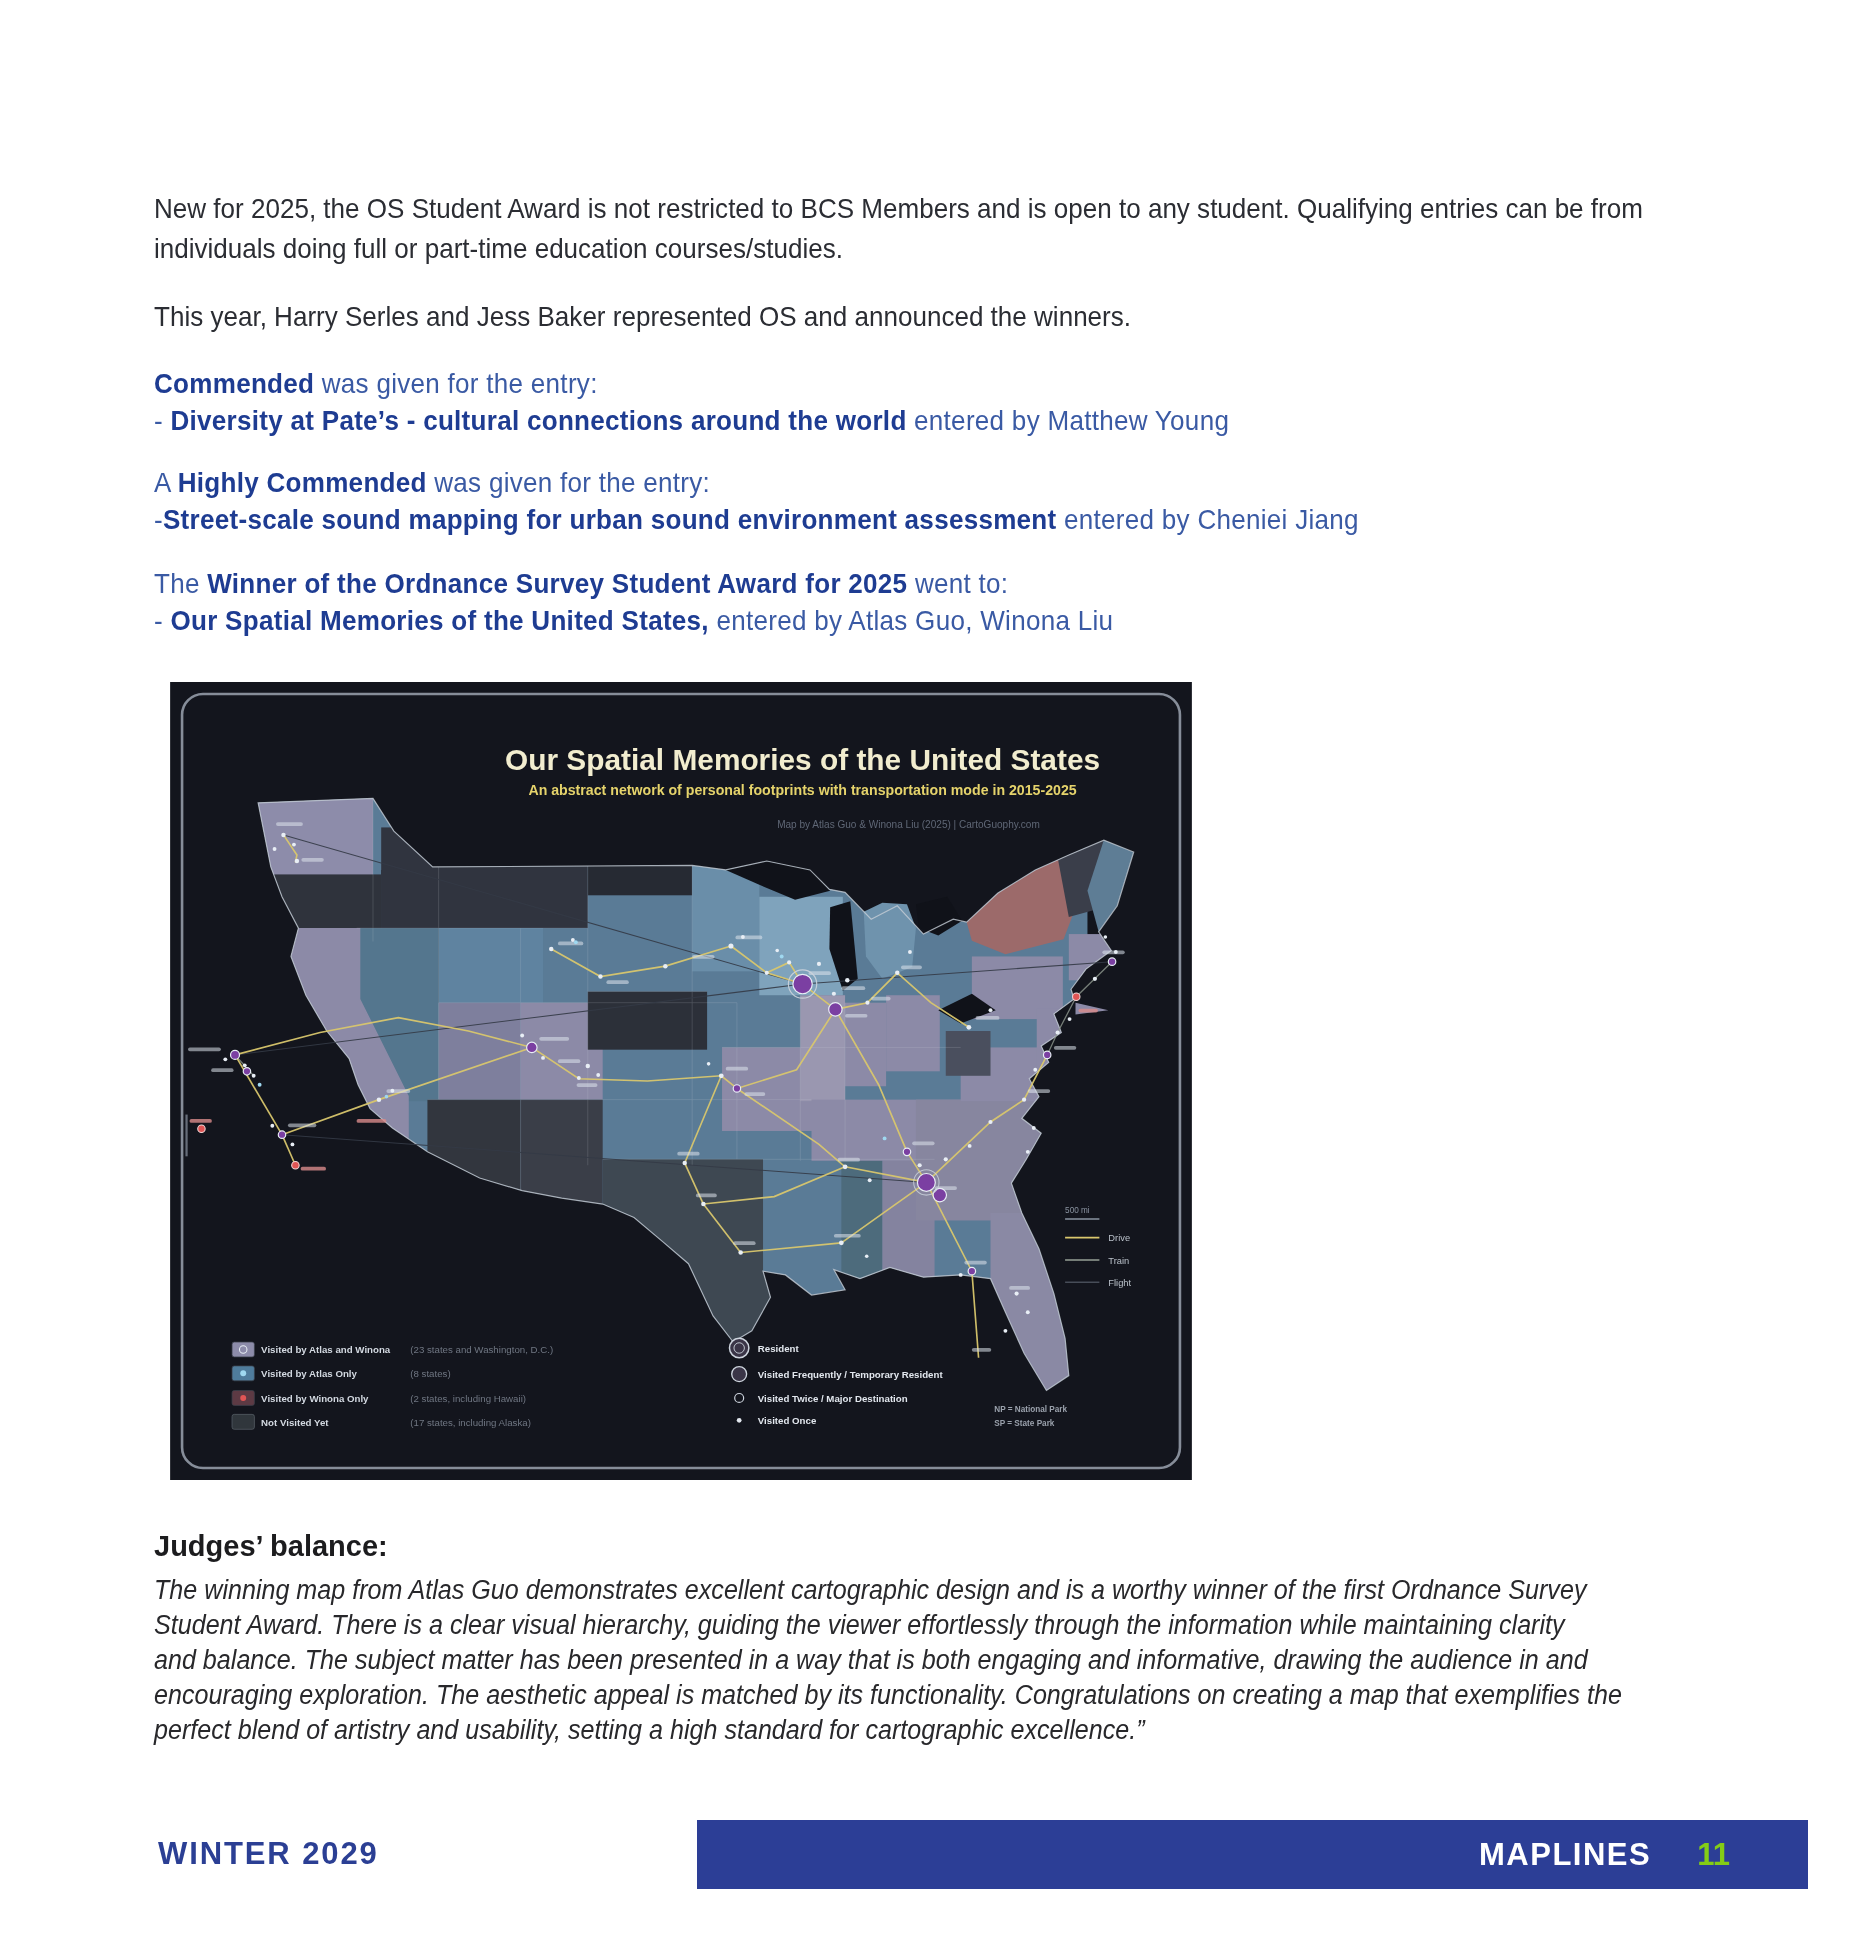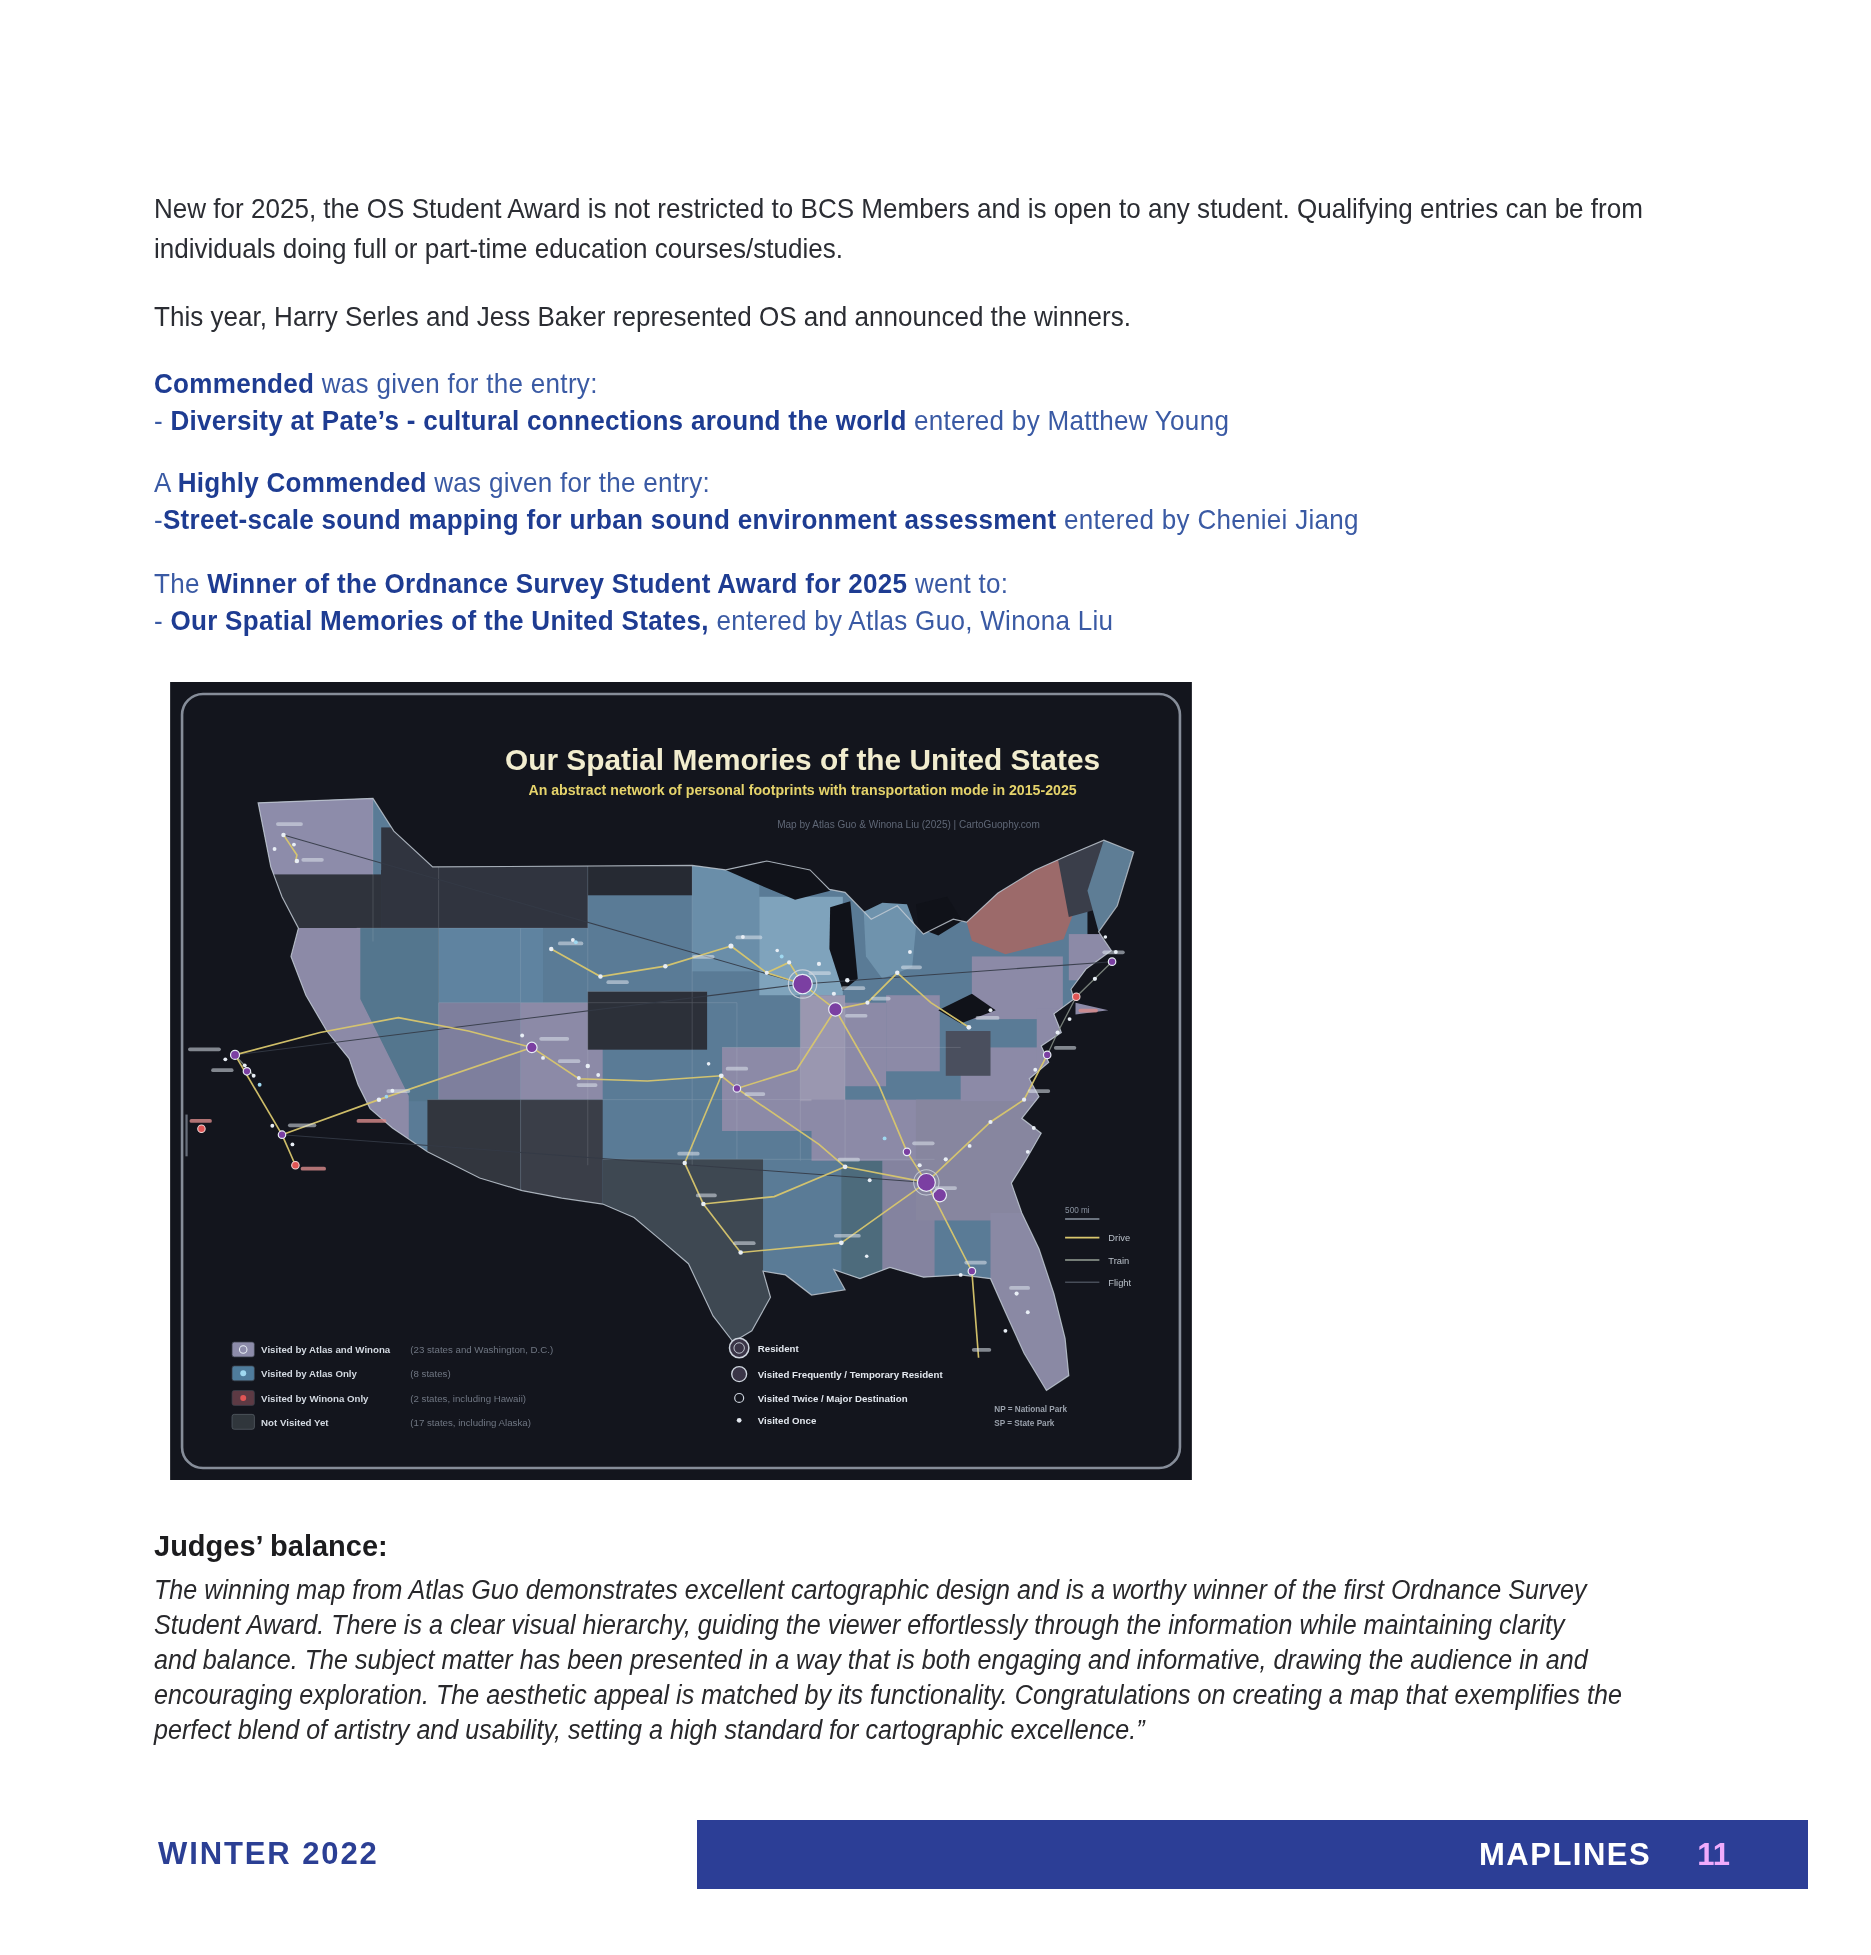--- a/index.html
+++ b/index.html
@@ -15,21 +15,21 @@
   .award .b,.award b{font-weight:bold;color:#1e3c92;}
   .award-1{top:365px;}
   .award-2{top:464px;}
   .award-3{top:565px;}
   .map-figure{left:170px;top:682px;width:1022px;height:798px;}
   .judges-head{left:154px;top:1530px;font-size:29px;font-weight:bold;color:#1c1c1e;}
   .judges{left:154px;top:1573px;font-size:27px;line-height:35px;font-style:italic;color:#28282b;}
   .footer-bar{left:697px;top:1820px;width:1111px;height:69px;background:#2c3e96;
               display:flex;align-items:center;justify-content:flex-end;padding-right:12px;box-sizing:border-box;}
   .footer-bar .pub{color:#ffffff;font-size:31px;font-weight:bold;letter-spacing:1.5px;}
-  .footer-bar .num{color:#f0abfc;font-size:31px;font-weight:bold;margin-left:46px;margin-right:66px;}
+  .footer-bar .num{color:#84cc16;font-size:31px;font-weight:bold;margin-left:46px;margin-right:66px;}
   .issue{left:158px;top:1836px;font-size:31px;font-weight:bold;color:#2b3f94;letter-spacing:1.9px;}
   svg text{font-family:"Liberation Sans","DejaVu Sans",sans-serif;}
 </style>
 </head>
 <body>
 
 <div class="page">
 
 
   <div class="abs body-text intro squeeze">
@@ -360,20 +360,20 @@
 
   <div class="abs judges-head">Judges’ balance:</div>
   <div class="abs judges squeeze">
       <div>The winning map from Atlas Guo demonstrates excellent cartographic design and is a worthy winner of the first Ordnance Survey</div>
       <div>Student Award. There is a clear visual hierarchy, guiding the viewer effortlessly through the information while maintaining clarity</div>
       <div>and balance. The subject matter has been presented in a way that is both engaging and informative, drawing the audience in and</div>
       <div>encouraging exploration. The aesthetic appeal is matched by its functionality. Congratulations on creating a map that exemplifies the</div>
       <div>perfect blend of artistry and usability, setting a high standard for cartographic excellence.”</div>
     </div>
 
-  <div class="abs issue">WINTER 2022</div>
+  <div class="abs issue">WINTER 2029</div>
   <div class="abs footer-bar">
     <span class="pub">MAPLINES</span>
     <span class="num">11</span>
   </div>
 
 </div>
 
 
 </body></html>

